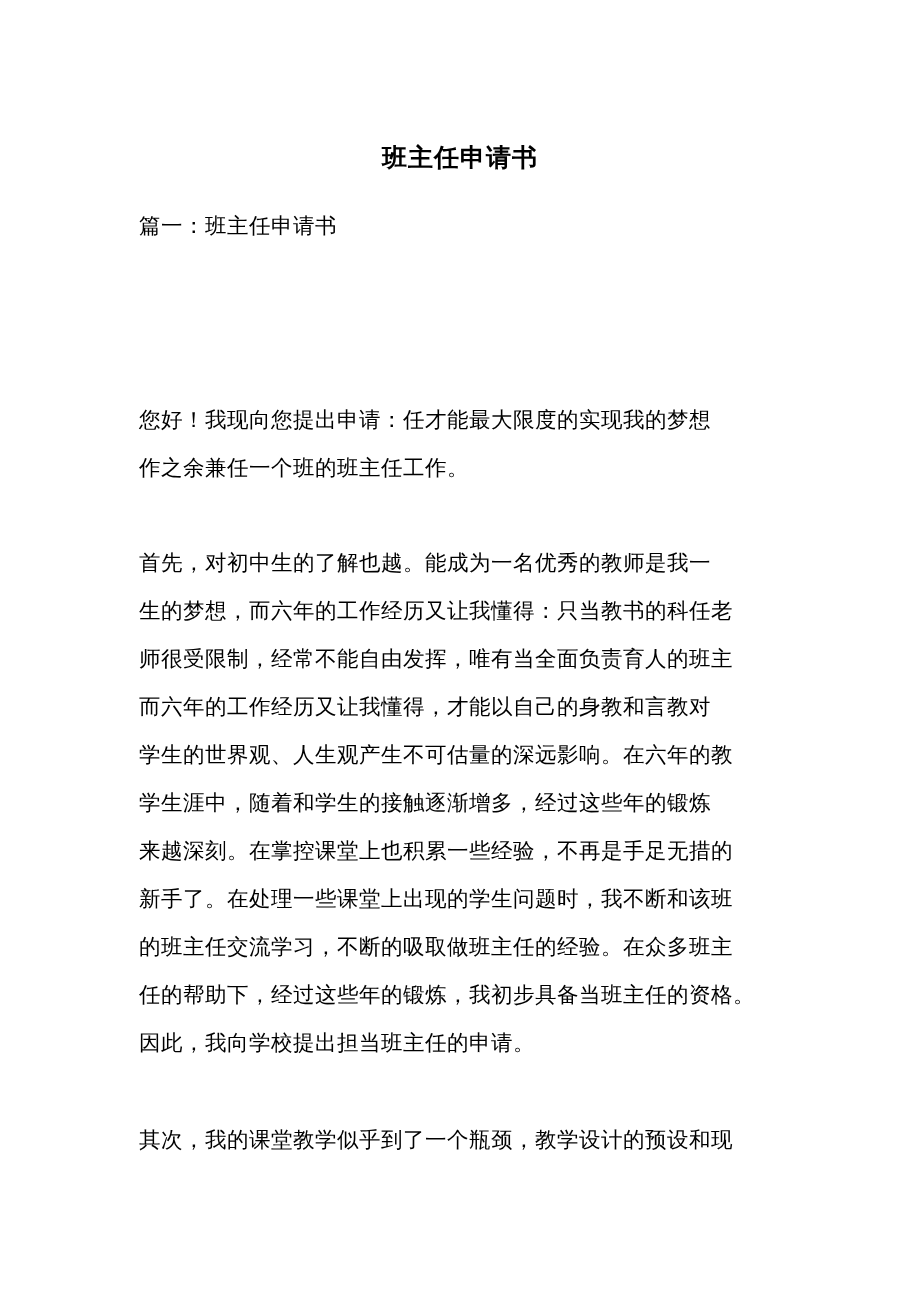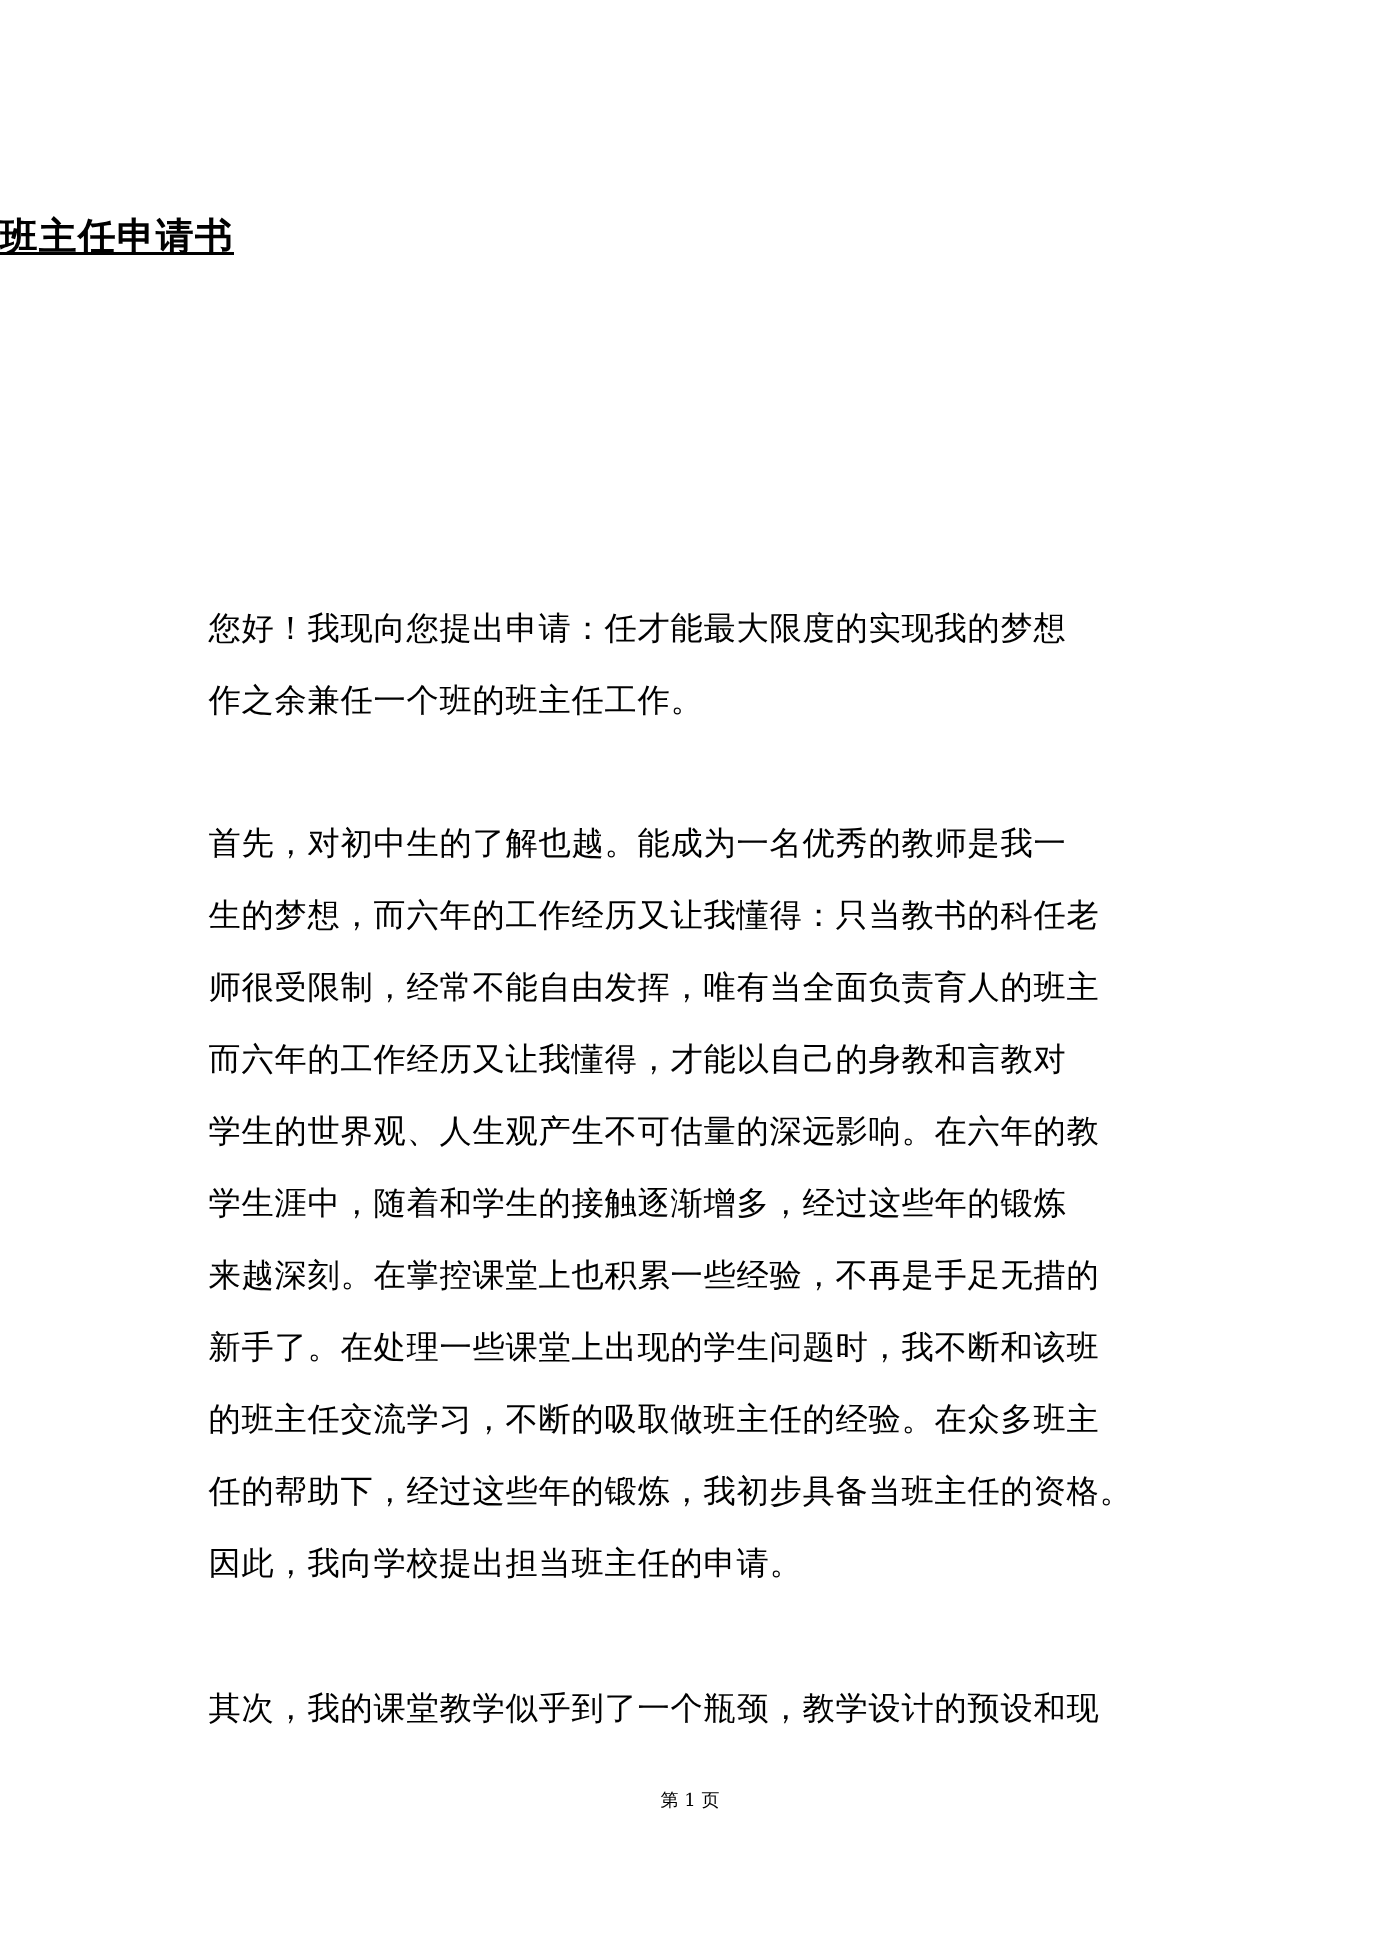--- a/index.html
+++ b/index.html
@@ -1,32 +1,33 @@
 <!DOCTYPE html>
 <html><head>
   <meta charset="utf-8">
   <style>
     html, body { margin: 0; padding: 0; background: #ffffff; }
     body { width: 920px; height: 1302px; position: relative; overflow: hidden;
            font-family: "DejaVu Serif", "Liberation Serif", serif; color: #000; }
     .page { position: absolute; left: 0; top: 0; width: 920px; height: 1302px; background: #fff; }
-    .title { position: absolute; top: 138px; left: 0; width: 920px; 
+    .title { position: absolute; top: 138px; left: 0; width: 920px; text-align: center;
              font-family: "DejaVu Sans", "Liberation Sans", sans-serif; font-weight: bold;
-             font-size: 25px; line-height: 40px; letter-spacing: 1px; text-decoration: underline; }
+             font-size: 25px; line-height: 40px; letter-spacing: 1px; }
     .line { position: absolute; left: 139px; font-size: 21.5px; line-height: 30px;
             white-space: nowrap; letter-spacing: 0.5px; }
     .footer { position: absolute; top: 1190px; left: 0; width: 920px; text-align: center;
               font-size: 12px; line-height: 20px; }
   </style>
 </head>
 <body>
 
 <div class="page">
   <div class="title">班主任申请书</div>
 
+  <div class="line" style="top:211px">篇一：班主任申请书</div>
 
 
   <div>
     <div class="line" style="top:405px">您好！我现向您提出申请：任才能最大限度的实现我的梦想</div>
     <div class="line" style="top:453px">作之余兼任一个班的班主任工作。</div>
   </div>
 
   <div>
     <div class="line" style="top:548px">首先，对初中生的了解也越。能成为一名优秀的教师是我一</div>
     <div class="line" style="top:596px">生的梦想，而六年的工作经历又让我懂得：只当教书的科任老</div>
@@ -38,14 +39,13 @@
     <div class="line" style="top:884px">新手了。在处理一些课堂上出现的学生问题时，我不断和该班</div>
     <div class="line" style="top:932px">的班主任交流学习，不断的吸取做班主任的经验。在众多班主</div>
     <div class="line" style="top:980px">任的帮助下，经过这些年的锻炼，我初步具备当班主任的资格。</div>
     <div class="line" style="top:1028px">因此，我向学校提出担当班主任的申请。</div>
   </div>
 
   <div>
     <div class="line" style="top:1125px">其次，我的课堂教学似乎到了一个瓶颈，教学设计的预设和现</div>
   </div>
 
-  <div class="footer">第 1 页</div>
 </div>
 
 </body></html>

